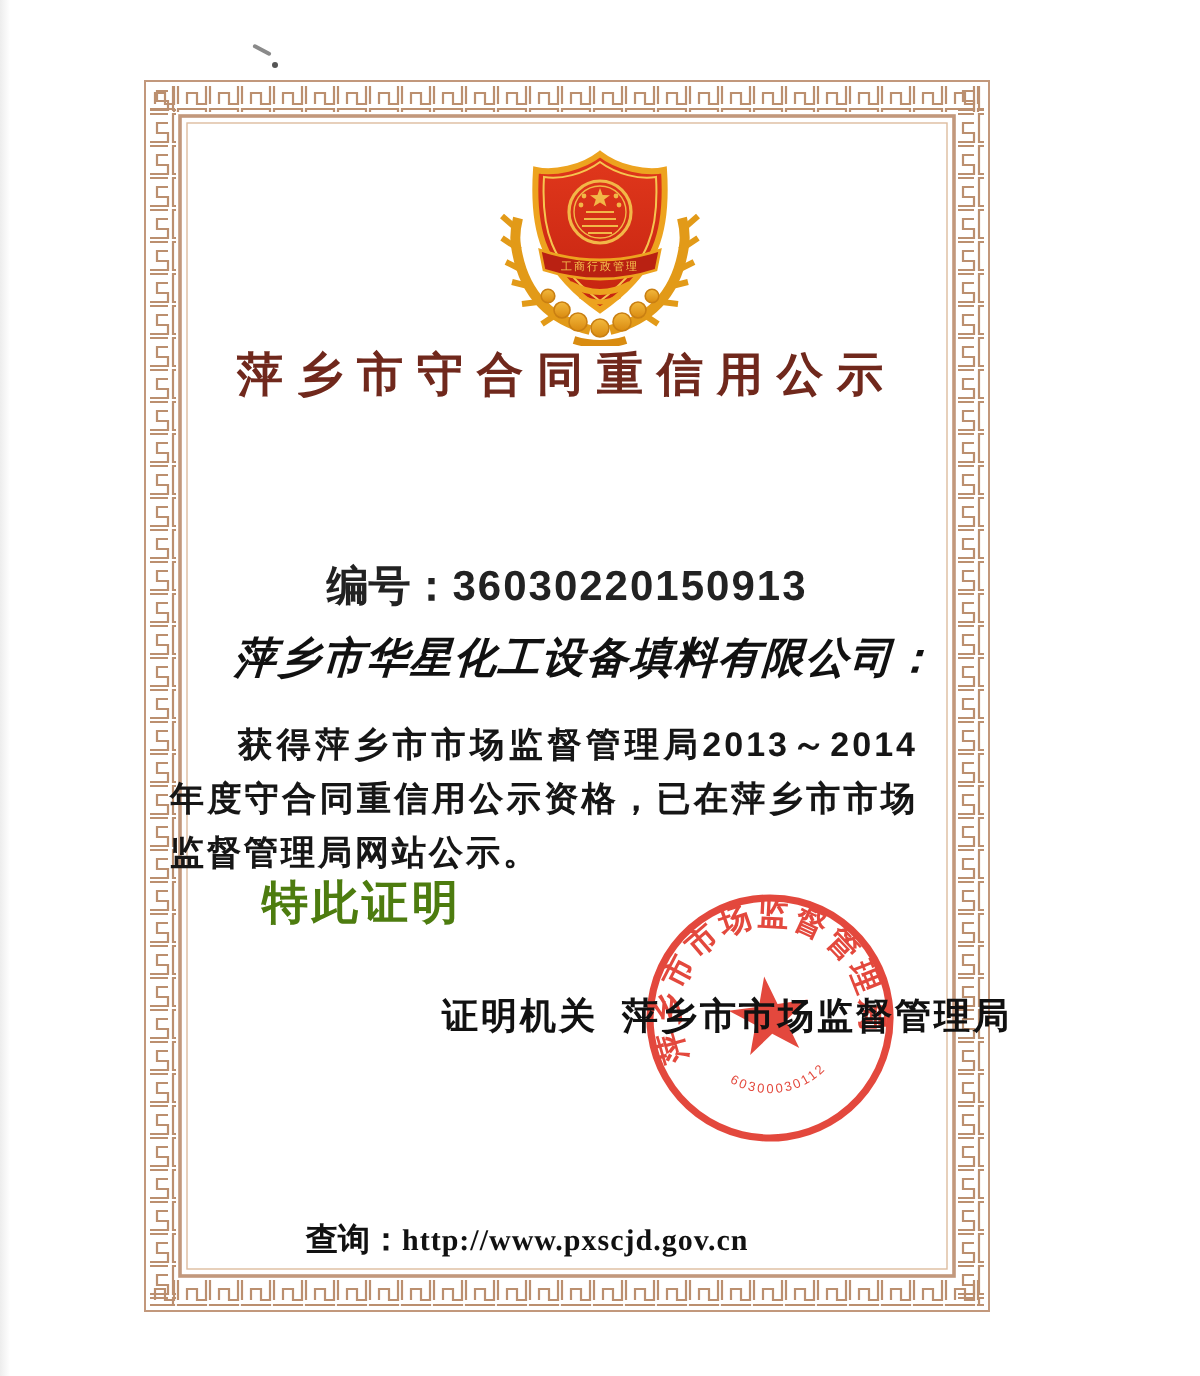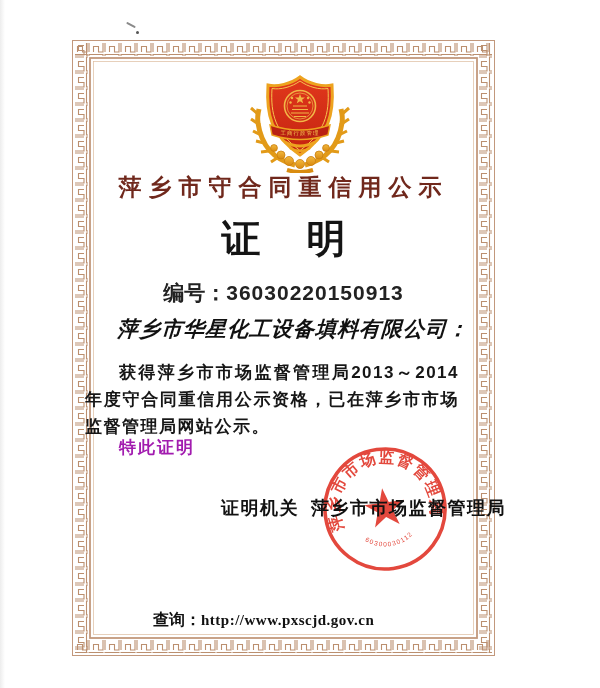--- a/index.html
+++ b/index.html
@@ -53,22 +53,22 @@
     letter-spacing: 1px; transform: skewX(-3deg);
   }
   .body-text {
     position: absolute; left: 85px; top: 359px; width: 374px;
     font-size: 17px; font-weight: 600; line-height: 27px;
     letter-spacing: 1.5px; text-align: justify; color: #161616;
   }
   .body-text p.lead { text-indent: 2em; }
   .closing {
     position: absolute; left: 85px; top: 436px;
-    font-size: 17px; font-weight: 600; letter-spacing: 2px;
-    text-indent: 2em; color: #a21caf;
+    font-size: 23px; font-weight: 600; letter-spacing: 2px;
+    text-indent: 2em; color: #4d7c0f;
   }
   .seal-svg {
     position: absolute; left: 320px; top: 444px;
     mix-blend-mode: multiply; opacity: 0.9;
   }
   .issuer {
     position: absolute; left: 221px; top: 496px;
     font-size: 18px; font-weight: 600; letter-spacing: 1.5px; color: #111;
   }
   .issuer .issuer-name { margin-left: 12px; }
@@ -161,21 +161,20 @@
 
     <path d="M23,50 Q53,60 83,50 L81,60 Q53,69 25,60 Z" fill="#b92112" stroke="#eda31f" stroke-width="1.4"></path>
     <text x="53" y="60" font-size="5.5" fill="#f6c54f" text-anchor="middle" letter-spacing="1">工商行政管理</text>
 
     <path d="M38,67 Q53,75 68,67" stroke="#eda31f" stroke-width="3" fill="none"></path>
     <path d="M43,73 Q53,79 63,73" stroke="#eda31f" stroke-width="2.4" fill="none"></path>
   </svg>
 
   <div class="title">萍乡市守合同重信用公示</div>
 
-  <div class="heading"><span>证</span><span class="gap"></span><span>明</span></div>
 
   <div class="serial"><span>编号：</span><span class="num">36030220150913</span></div>
 
   <div class="recipient">萍乡市华星化工设备填料有限公司：</div>
 
   <div class="body-text">
     <p class="lead">获得萍乡市市场监督管理局2013～2014年度守合同重信用公示资格，已在萍乡市市场监督管理局网站公示。</p>
   </div>
 
   <div class="closing">特此证明</div>

